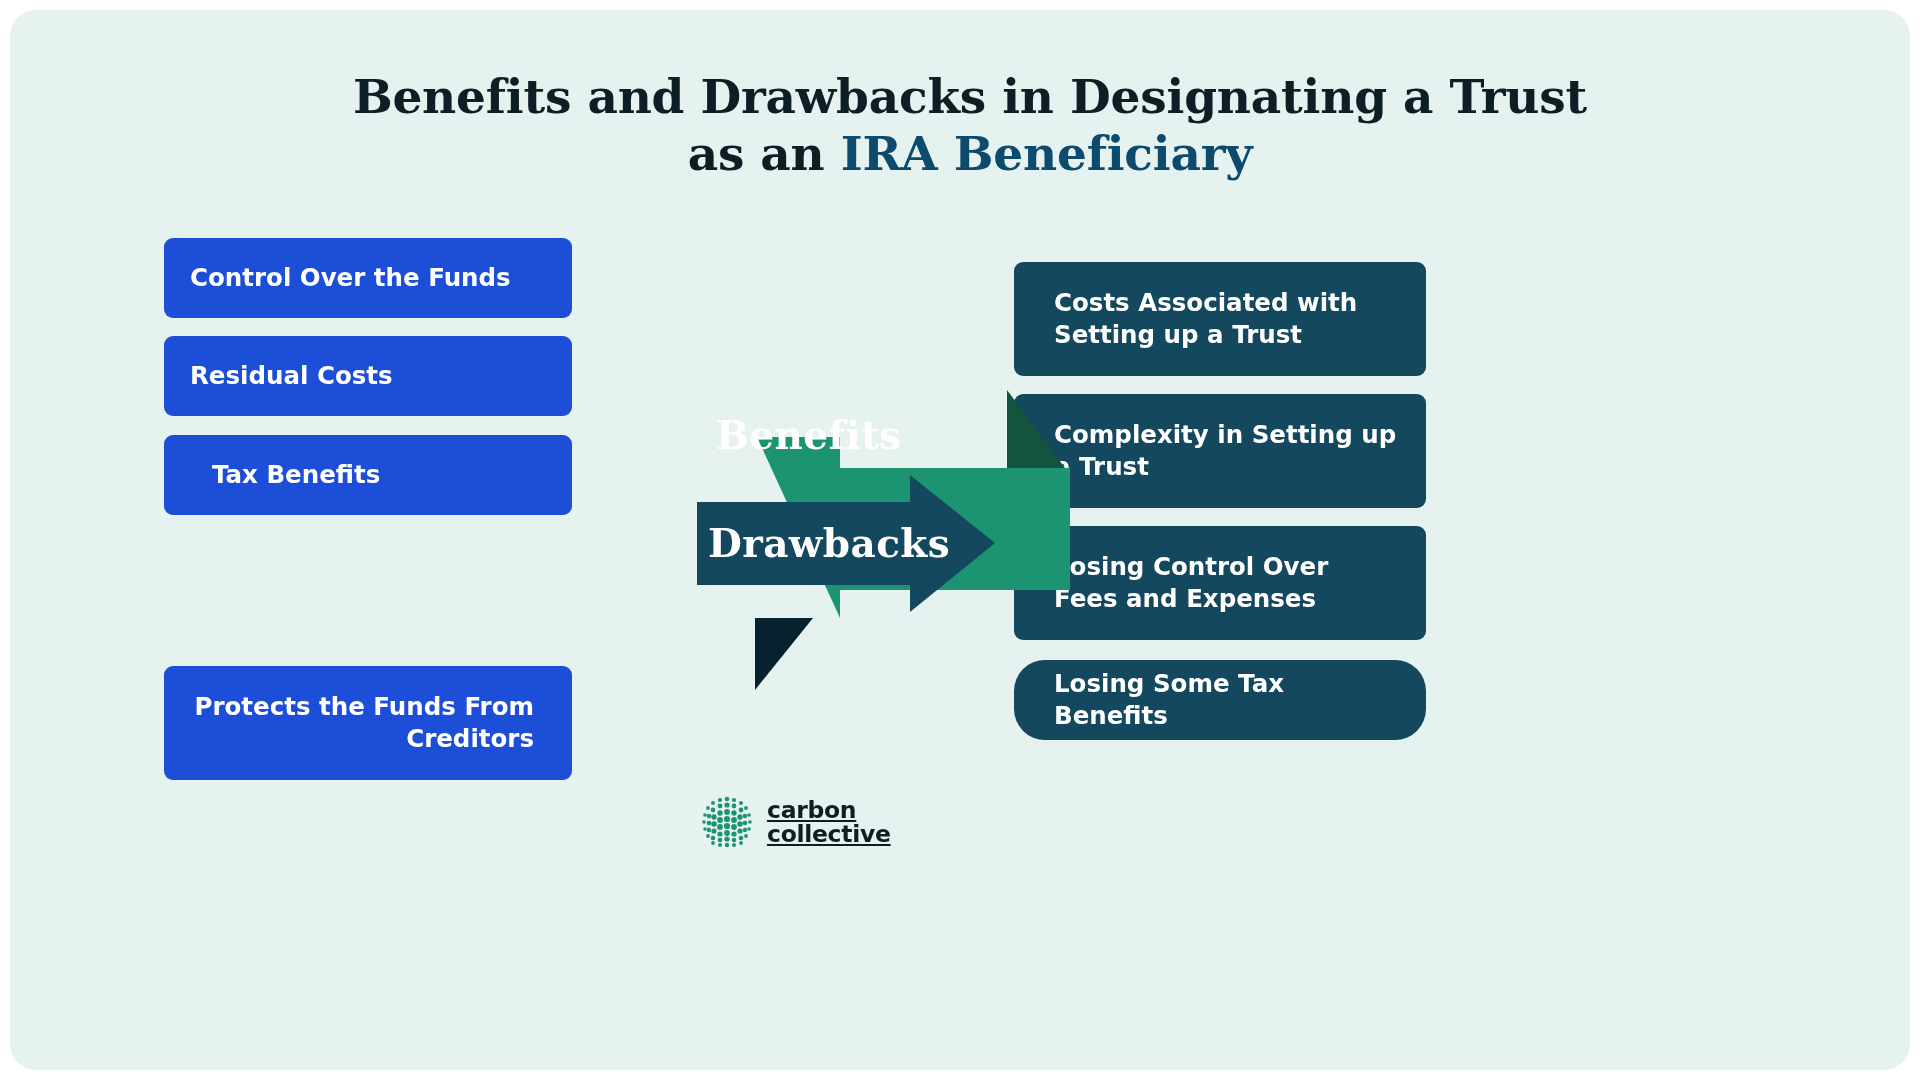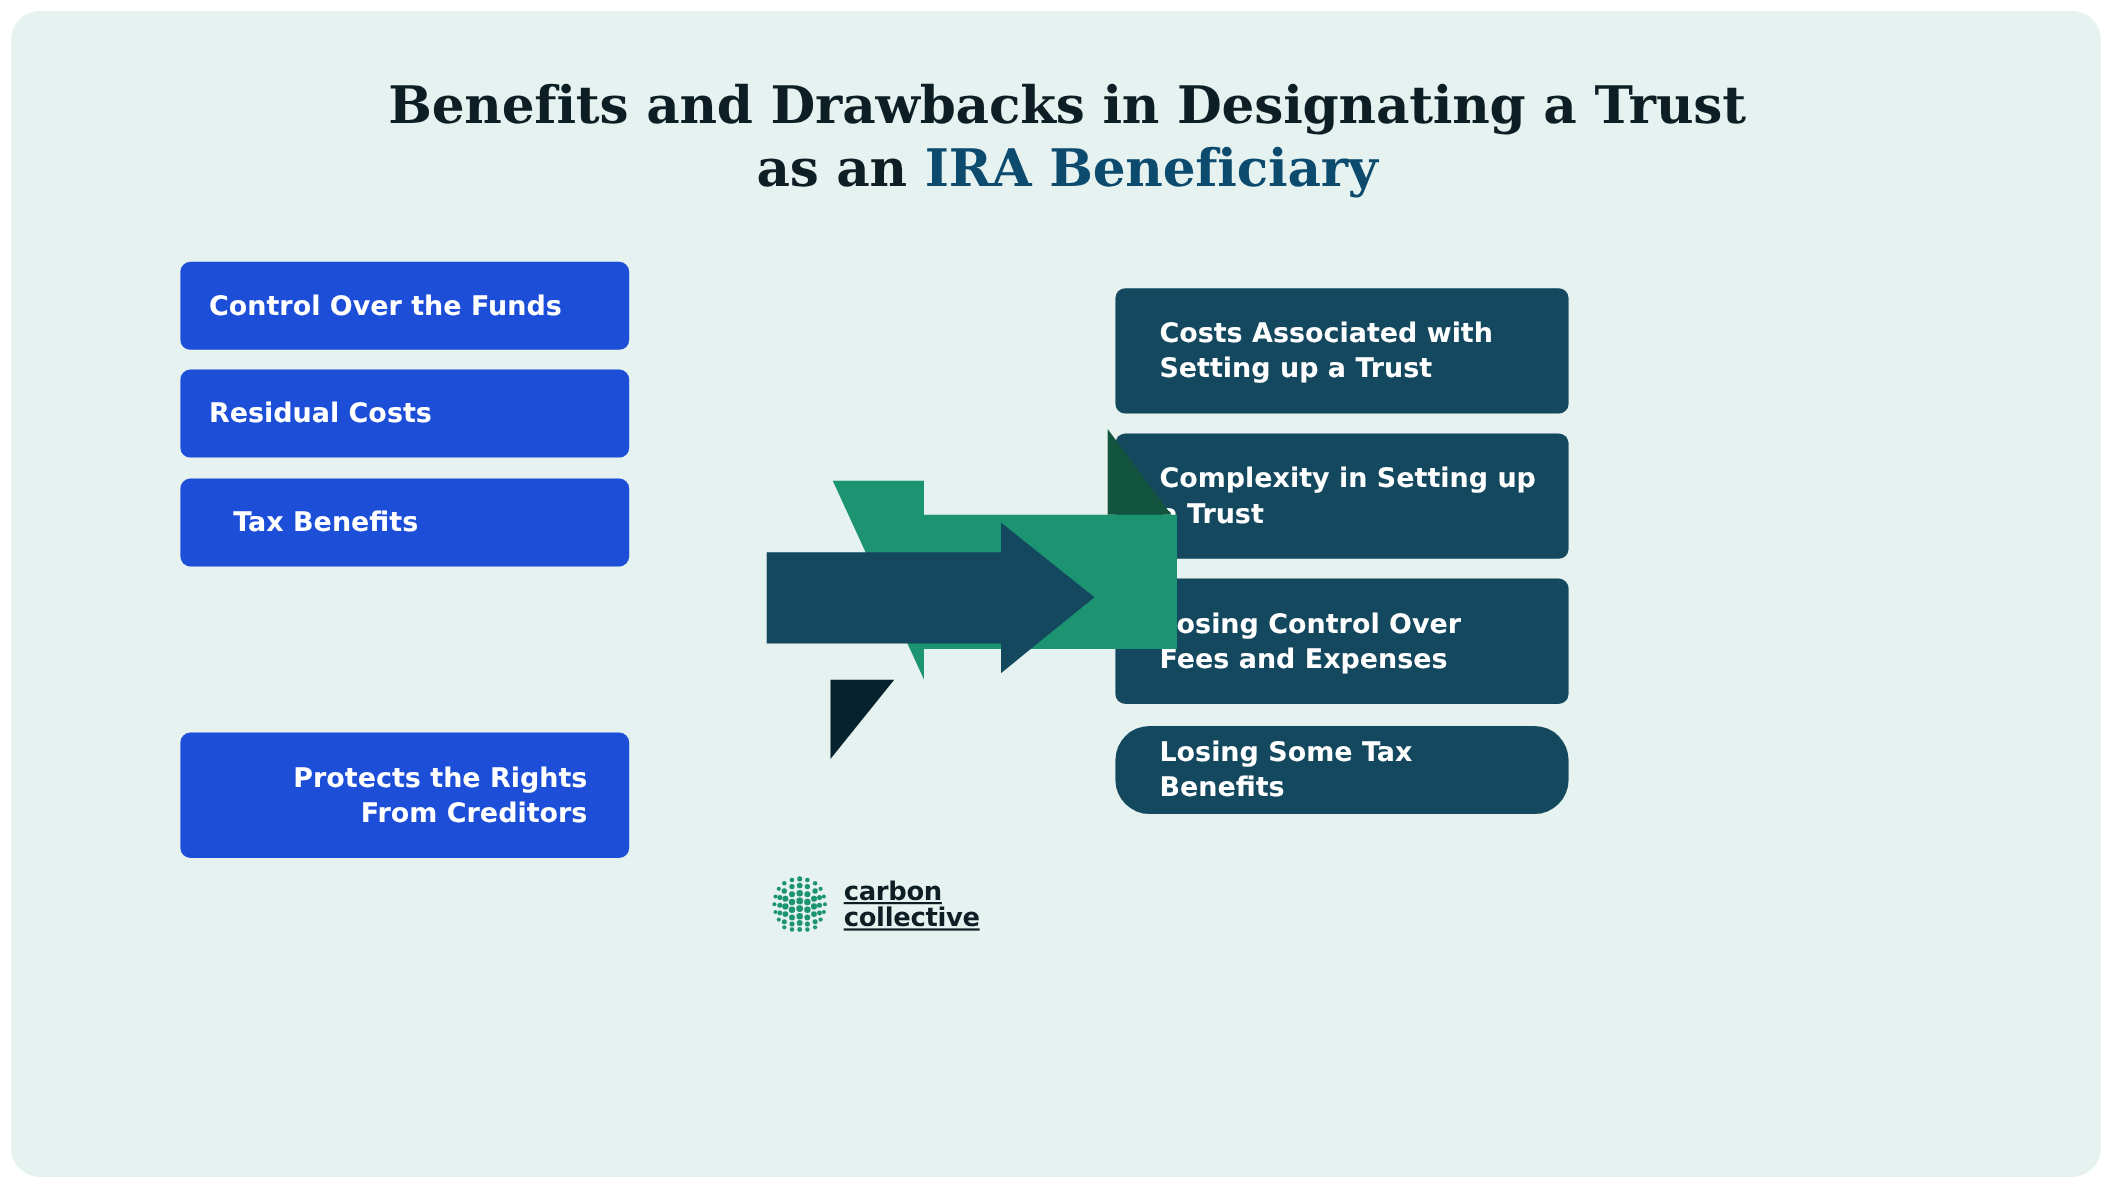--- a/index.html
+++ b/index.html
@@ -162,21 +162,21 @@
     <div class="box box-left" style="top:228px;height:80px;">
       <span>Control Over the Funds</span>
     </div>
     <div class="box box-left" style="top:326px;height:80px;">
       <span>Residual Costs</span>
     </div>
     <div class="box box-left" style="top:425px;height:80px;padding-left:48px;">
       <span>Tax Benefits</span>
     </div>
     <div class="box box-left" style="top:656px;height:114px;">
-      <span>Protects the Rights From Creditors</span>
+      <span>Protects the Funds From Creditors</span>
     </div>
 
     <div class="box box-right" style="top:252px;height:114px;">
       <span>Costs Associated with Setting up a Trust</span>
     </div>
     <div class="box box-right" style="top:384px;height:114px;">
       <span>Complexity in Setting up a Trust</span>
     </div>
     <div class="box box-right" style="top:516px;height:114px;">
       <span>Losing Control Over Fees and Expenses</span>
@@ -189,20 +189,22 @@
       <svg class="arrow-svg" viewBox="0 0 460 400">
 
         <polygon points="397,100 397,178 455,178" fill="#13543f"></polygon>
 
         <polygon points="145,328 203,328 145,400" fill="#06222e"></polygon>
 
         <polygon points="147,147 230,147 230,178 460,178 460,300 230,300 230,328" fill="#1d9471"></polygon>
 
         <polygon points="87,212 300,212 300,185 385,253 300,322 300,295 87,295" fill="#13485e"></polygon>
       </svg>
+      <div class="arrow-label label-benefits">Benefits</div>
+      <div class="arrow-label label-drawbacks">Drawbacks</div>
     </div>
 
     <div class="logo">
       <svg class="logo-mark" viewBox="0 0 58 58">
         <g fill="#1d9471">
           <circle cx="29" cy="6" r="2.3"></circle>
             <circle cx="22" cy="7" r="2.1"></circle>
             <circle cx="36" cy="7" r="2.1"></circle>
           <circle cx="15" cy="10" r="2.0"></circle>
             <circle cx="43" cy="10" r="2.0"></circle>

